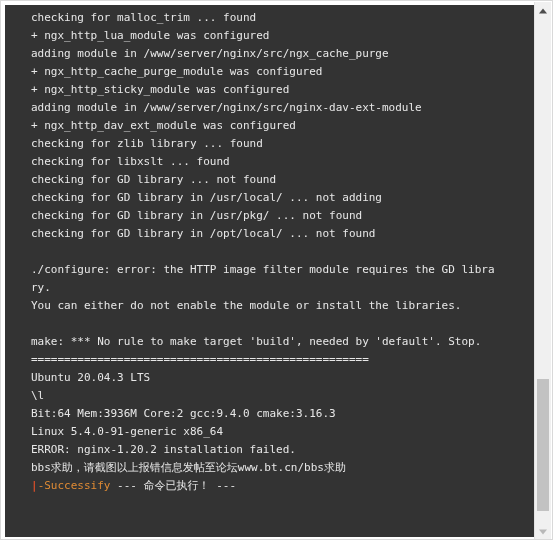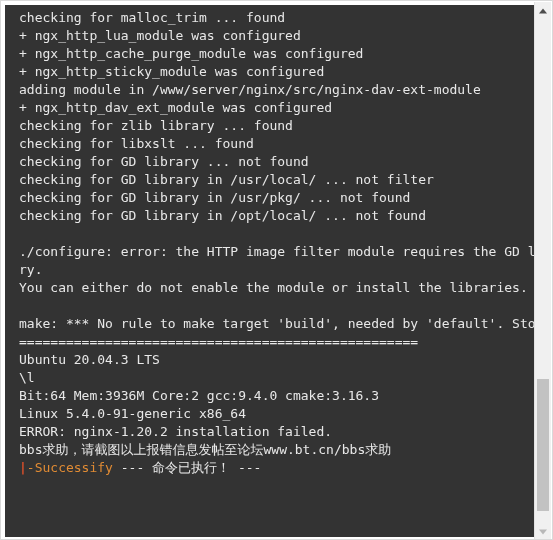--- a/index.html
+++ b/index.html
@@ -31,26 +31,26 @@
     width: 530px;
     height: 532px;
     box-sizing: border-box;
     background: #333333;
     overflow: hidden;
     padding: 4px 0 0 0;
   }
 
   .console-line {
     font-family: "DejaVu Sans Mono", "Liberation Mono", monospace;
-    font-size: 13px;
+    font-size: 11px;
     line-height: 18px;
     height: 18px;
     color: #e8e8e8;
     white-space: pre;
-    padding-left: 14px;
+    padding-left: 26px;
     letter-spacing: 0px;
     overflow: hidden;
   }
 
   .console-line.blank {
     color: transparent;
   }
 
   .console-line.cursor-line {
     color: #e8e8e8;
@@ -126,28 +126,29 @@
   }
 </style>
 </head>
 <body>
 
 <div id="terminal-window">
 
   <div id="console-output">
     <div class="console-line">checking for malloc_trim ... found</div>
     <div class="console-line">+ ngx_http_lua_module was configured</div>
+    <div class="console-line">adding module in /www/server/nginx/src/ngx_cache_purge</div>
     <div class="console-line">+ ngx_http_cache_purge_module was configured</div>
     <div class="console-line">+ ngx_http_sticky_module was configured</div>
     <div class="console-line">adding module in /www/server/nginx/src/nginx-dav-ext-module</div>
     <div class="console-line">+ ngx_http_dav_ext_module was configured</div>
     <div class="console-line">checking for zlib library ... found</div>
     <div class="console-line">checking for libxslt ... found</div>
     <div class="console-line">checking for GD library ... not found</div>
-    <div class="console-line">checking for GD library in /usr/local/ ... not filter</div>
+    <div class="console-line">checking for GD library in /usr/local/ ... not adding</div>
     <div class="console-line">checking for GD library in /usr/pkg/ ... not found</div>
     <div class="console-line">checking for GD library in /opt/local/ ... not found</div>
     <div class="console-line blank"></div>
     <div class="console-line">./configure: error: the HTTP image filter module requires the GD libra</div>
     <div class="console-line">ry.</div>
     <div class="console-line">You can either do not enable the module or install the libraries.</div>
     <div class="console-line blank"></div>
     <div class="console-line">make: *** No rule to make target 'build', needed by 'default'. Stop.</div>
     <div class="console-line">===================================================</div>
     <div class="console-line">Ubuntu 20.04.3 LTS</div>

